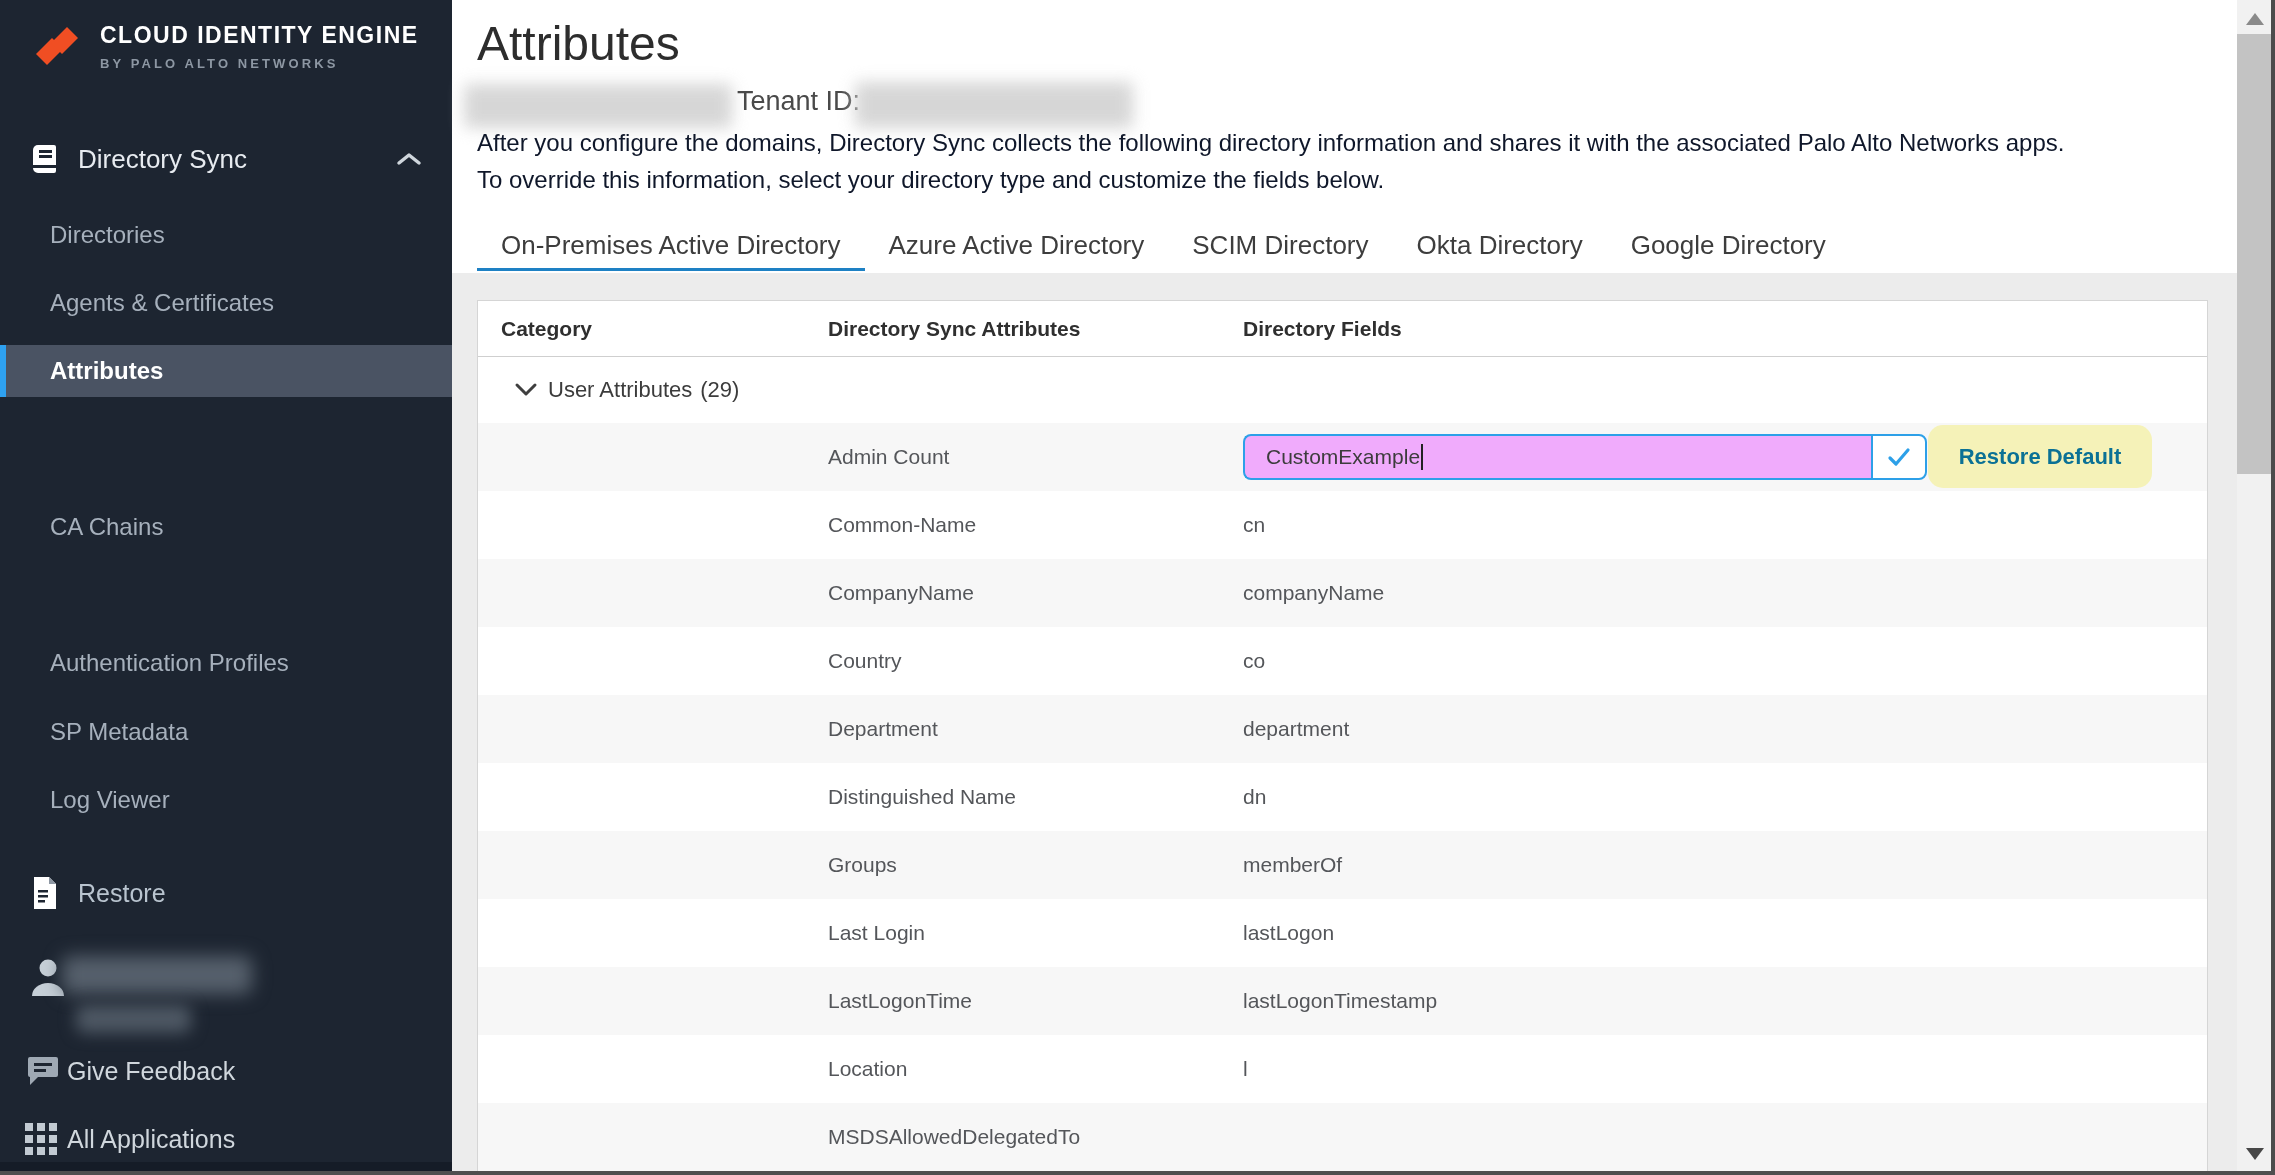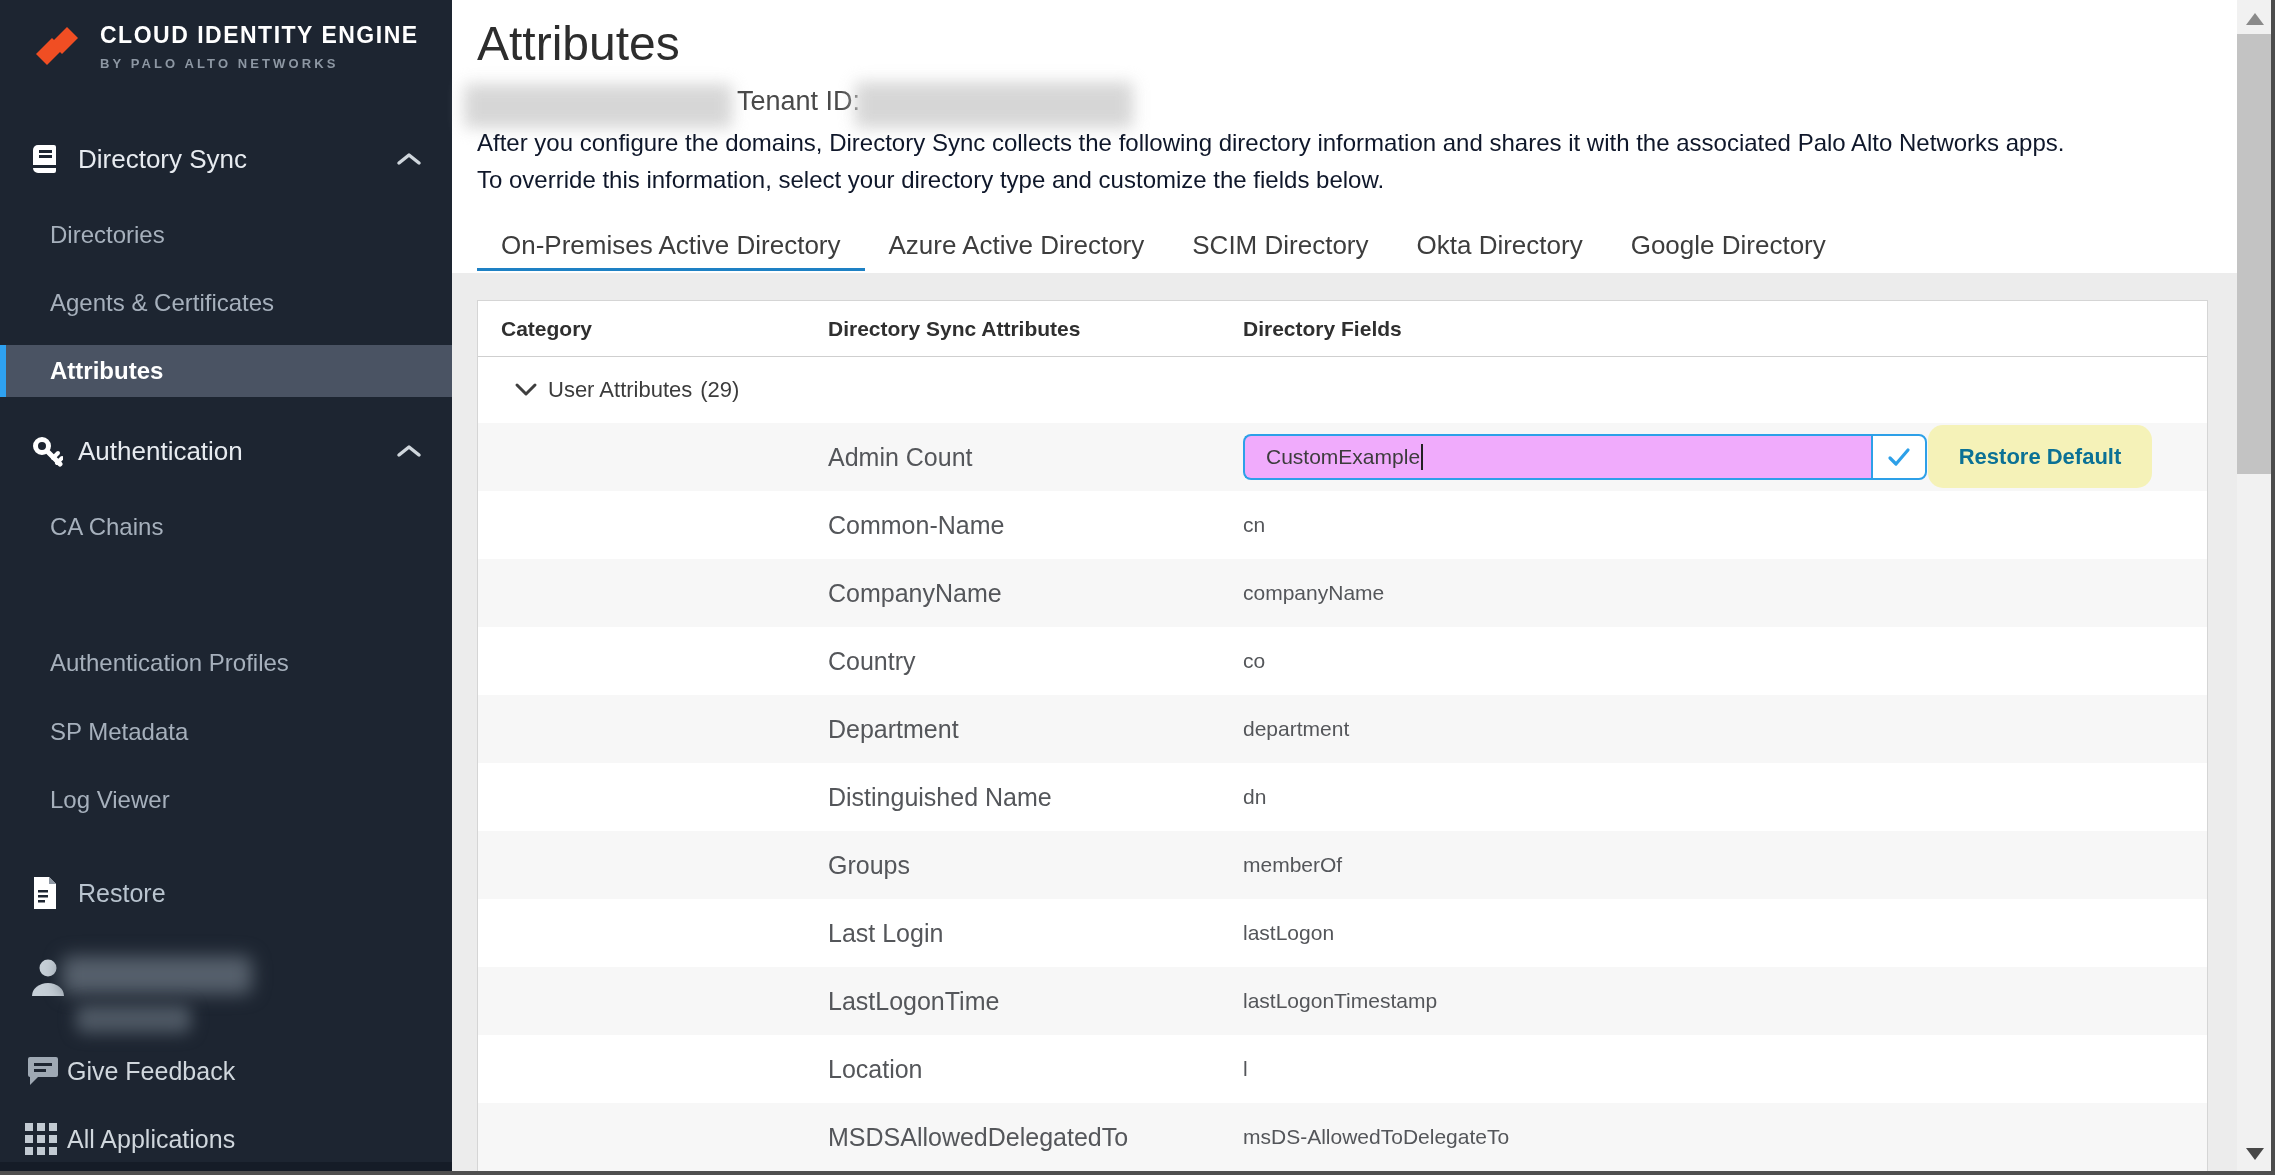--- a/index.html
+++ b/index.html
@@ -68,21 +68,21 @@
   .th{position:absolute;top:0;line-height:56px;font-weight:bold;font-size:21px;color:#2f2f2f;}
   .th1{left:23px;} .th2{left:350px;} .th3{left:765px;}
 
   .group-row{position:relative;height:66px;background:#fff;cursor:pointer;}
   .group-chev{position:absolute;left:36px;top:25px;display:flex;}
   .group-label{position:absolute;left:70px;line-height:66px;font-size:22px;color:#3c3c3c;}
   .group-count{margin-left:8px;}
 
   .row{position:relative;height:68px;background:#fff;}
   .row.shade{background:#f7f7f7;}
-  .cell-attr{position:absolute;left:350px;line-height:68px;font-size:25px;color:#54565a;}
+  .cell-attr{position:absolute;left:350px;line-height:68px;font-size:21px;color:#54565a;}
   .cell-field{position:absolute;left:765px;line-height:68px;font-size:21px;color:#54565a;}
 
   .editor{position:absolute;left:0;top:0;width:100%;height:68px;}
   .editor-control{position:absolute;left:765px;top:11px;height:46px;display:flex;}
   .editor-input{width:628px;border:2px solid var(--input-border);border-right:none;border-radius:8px 0 0 8px;
                 background:#f0abfc;display:flex;align-items:center;padding-left:21px;font-size:21px;color:#3c3c3c;}
   .caret{width:2px;height:26px;background:#222;margin-left:1px;}
   .editor-check{width:56px;border:2px solid var(--input-border);border-radius:0 8px 8px 0;background:#fff;
                 display:flex;align-items:center;justify-content:center;cursor:pointer;}
   .restore{position:absolute;left:1450px;top:2px;width:224px;height:63px;background:var(--highlight-yellow);
@@ -133,36 +133,20 @@
   <div class="nav-row nav-item p-directories">
     <span class="label">Directories</span>
   </div>
   <div class="nav-row nav-item p-agents">
     <span class="label">Agents &amp; Certificates</span>
   </div>
   <div class="nav-row nav-item active p-attributes">
     <span class="label">Attributes</span>
   </div>
 
-  <div class="nav-row nav-header p-auth">
-    <span class="icon-left">
-      <svg width="32" height="32" viewBox="0 0 32 32">
-          <circle cx="11" cy="11" r="6.5" fill="none" stroke="#fff" stroke-width="5"></circle>
-          <line x1="16" y1="16" x2="29" y2="29" stroke="#fff" stroke-width="5" stroke-linecap="round"></line>
-          <line x1="22" y1="23" x2="27" y2="18" stroke="#fff" stroke-width="4" stroke-linecap="round"></line>
-          <line x1="26" y1="28" x2="31" y2="23" stroke="#fff" stroke-width="4" stroke-linecap="round"></line>
-        </svg>
-    </span>
-    <span class="label">Authentication</span>
-    <span class="chev">
-      <svg width="26" height="16" viewBox="0 0 26 16">
-          <polyline points="3,12 13,4 23,12" fill="none" stroke="#cfd6dc" stroke-width="3.5" stroke-linecap="round" stroke-linejoin="round"></polyline>
-        </svg>
-    </span>
-  </div>
   <div class="nav-row nav-item p-cachains">
     <span class="label">CA Chains</span>
   </div>
   <div class="nav-row nav-item p-authprofiles">
     <span class="label">Authentication Profiles</span>
   </div>
   <div class="nav-row nav-item p-spmeta">
     <span class="label">SP Metadata</span>
   </div>
   <div class="nav-row nav-item p-logviewer">
@@ -318,21 +302,20 @@
     <span class="cell-field">lastLogonTimestamp</span>
 
   </div>
         <div class="row">
     <span class="cell-attr">Location</span>
     <span class="cell-field">l</span>
 
   </div>
         <div class="row shade">
     <span class="cell-attr">MSDSAllowedDelegatedTo</span>
-    <span class="cell-field">msDS-AllowedToDelegateTo</span>
 
   </div>
       </div>
   </div>
 </section>
 
 <div class="scroll-track"></div>
 <div class="scroll-up"></div>
 <div class="scroll-thumb"></div>
 <div class="scroll-down"></div>

